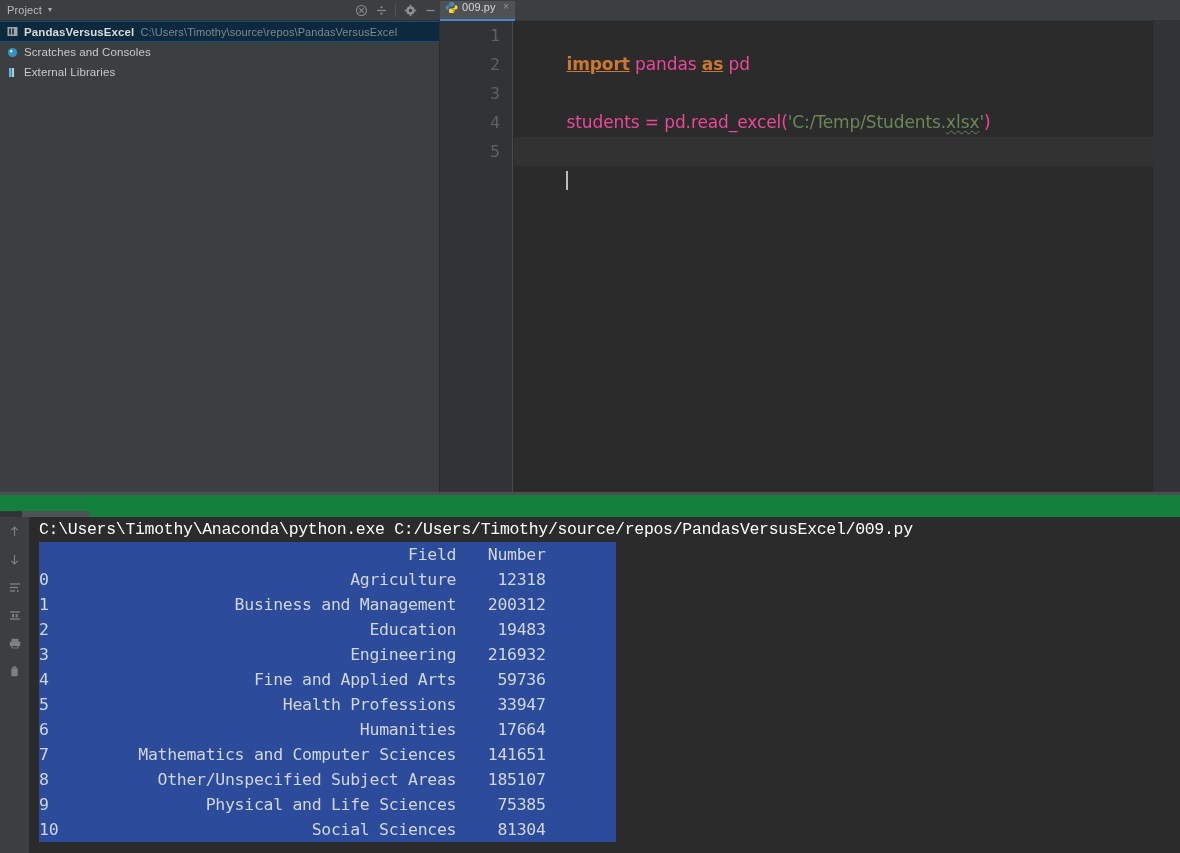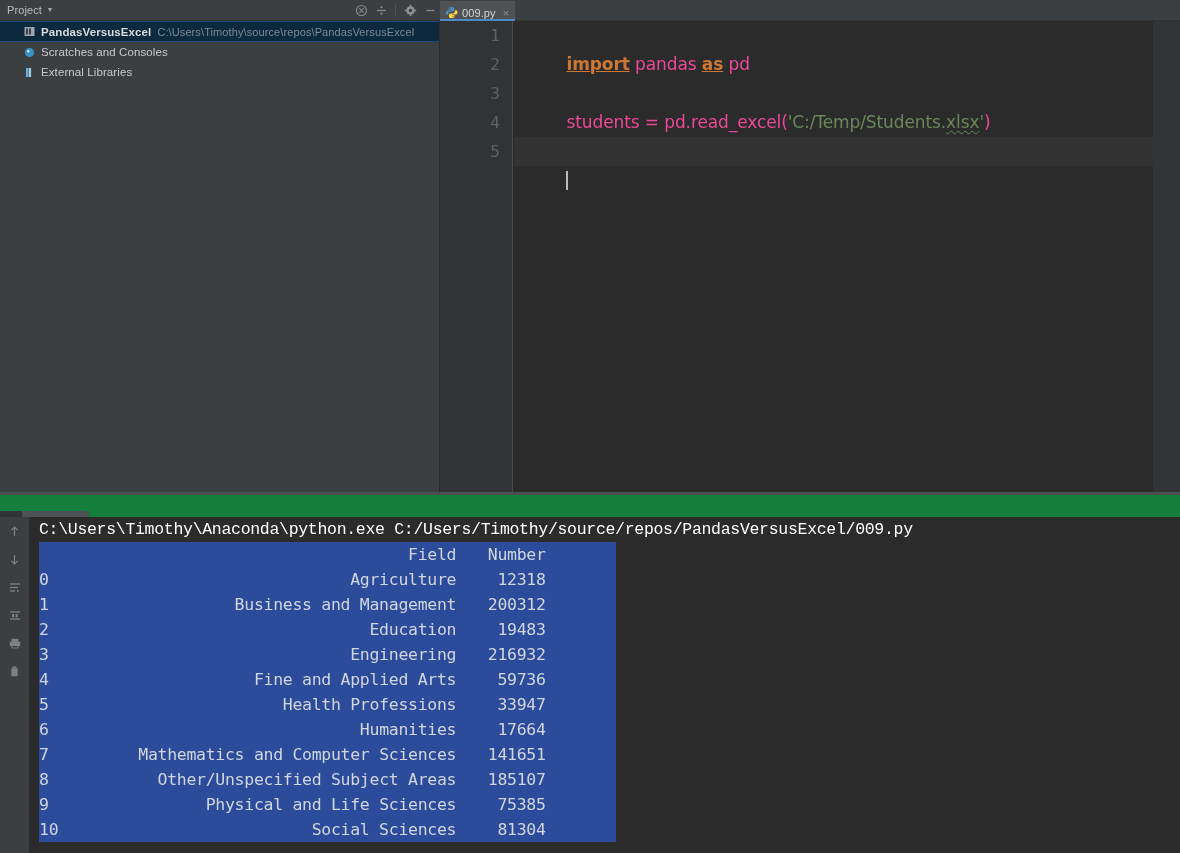--- a/index.html
+++ b/index.html
@@ -70,21 +70,21 @@
     height: 21px;
     background: #3c3f41;
     display: flex;
     align-items: flex-end;
     border-bottom: 1px solid #323232;
     box-sizing: border-box;
   }
   .etab {
     height: 20px;
     display: flex;
-    align-items: flex-end;
+    align-items: flex-start;
     padding: 0 6px 0 5px;
     background: #4e5254;
     border-bottom: 2px solid #4a88c7;
     box-sizing: border-box;
     position: relative;
     top: 1px;
   }
   .etab-label {
     font-size: 11px;
     color: #d6d6d6;
@@ -108,21 +108,21 @@
     left: 0; top: 21px;
     width: 440px;
     height: 471px;
     background: #3c3f41;
     overflow: hidden;
   }
   .tree-row {
     height: 20px;
     display: flex;
     align-items: center;
-    padding-left: 23px;
+    padding-left: 6px;
     box-sizing: border-box;
     white-space: nowrap;
   }
   .tree-row.selected {
     background: #0d293e;
     border-top: 1px solid #1b4b7d;
     border-bottom: 1px solid #1b4b7d;
     height: 21px;
   }
   .tree-icon {

